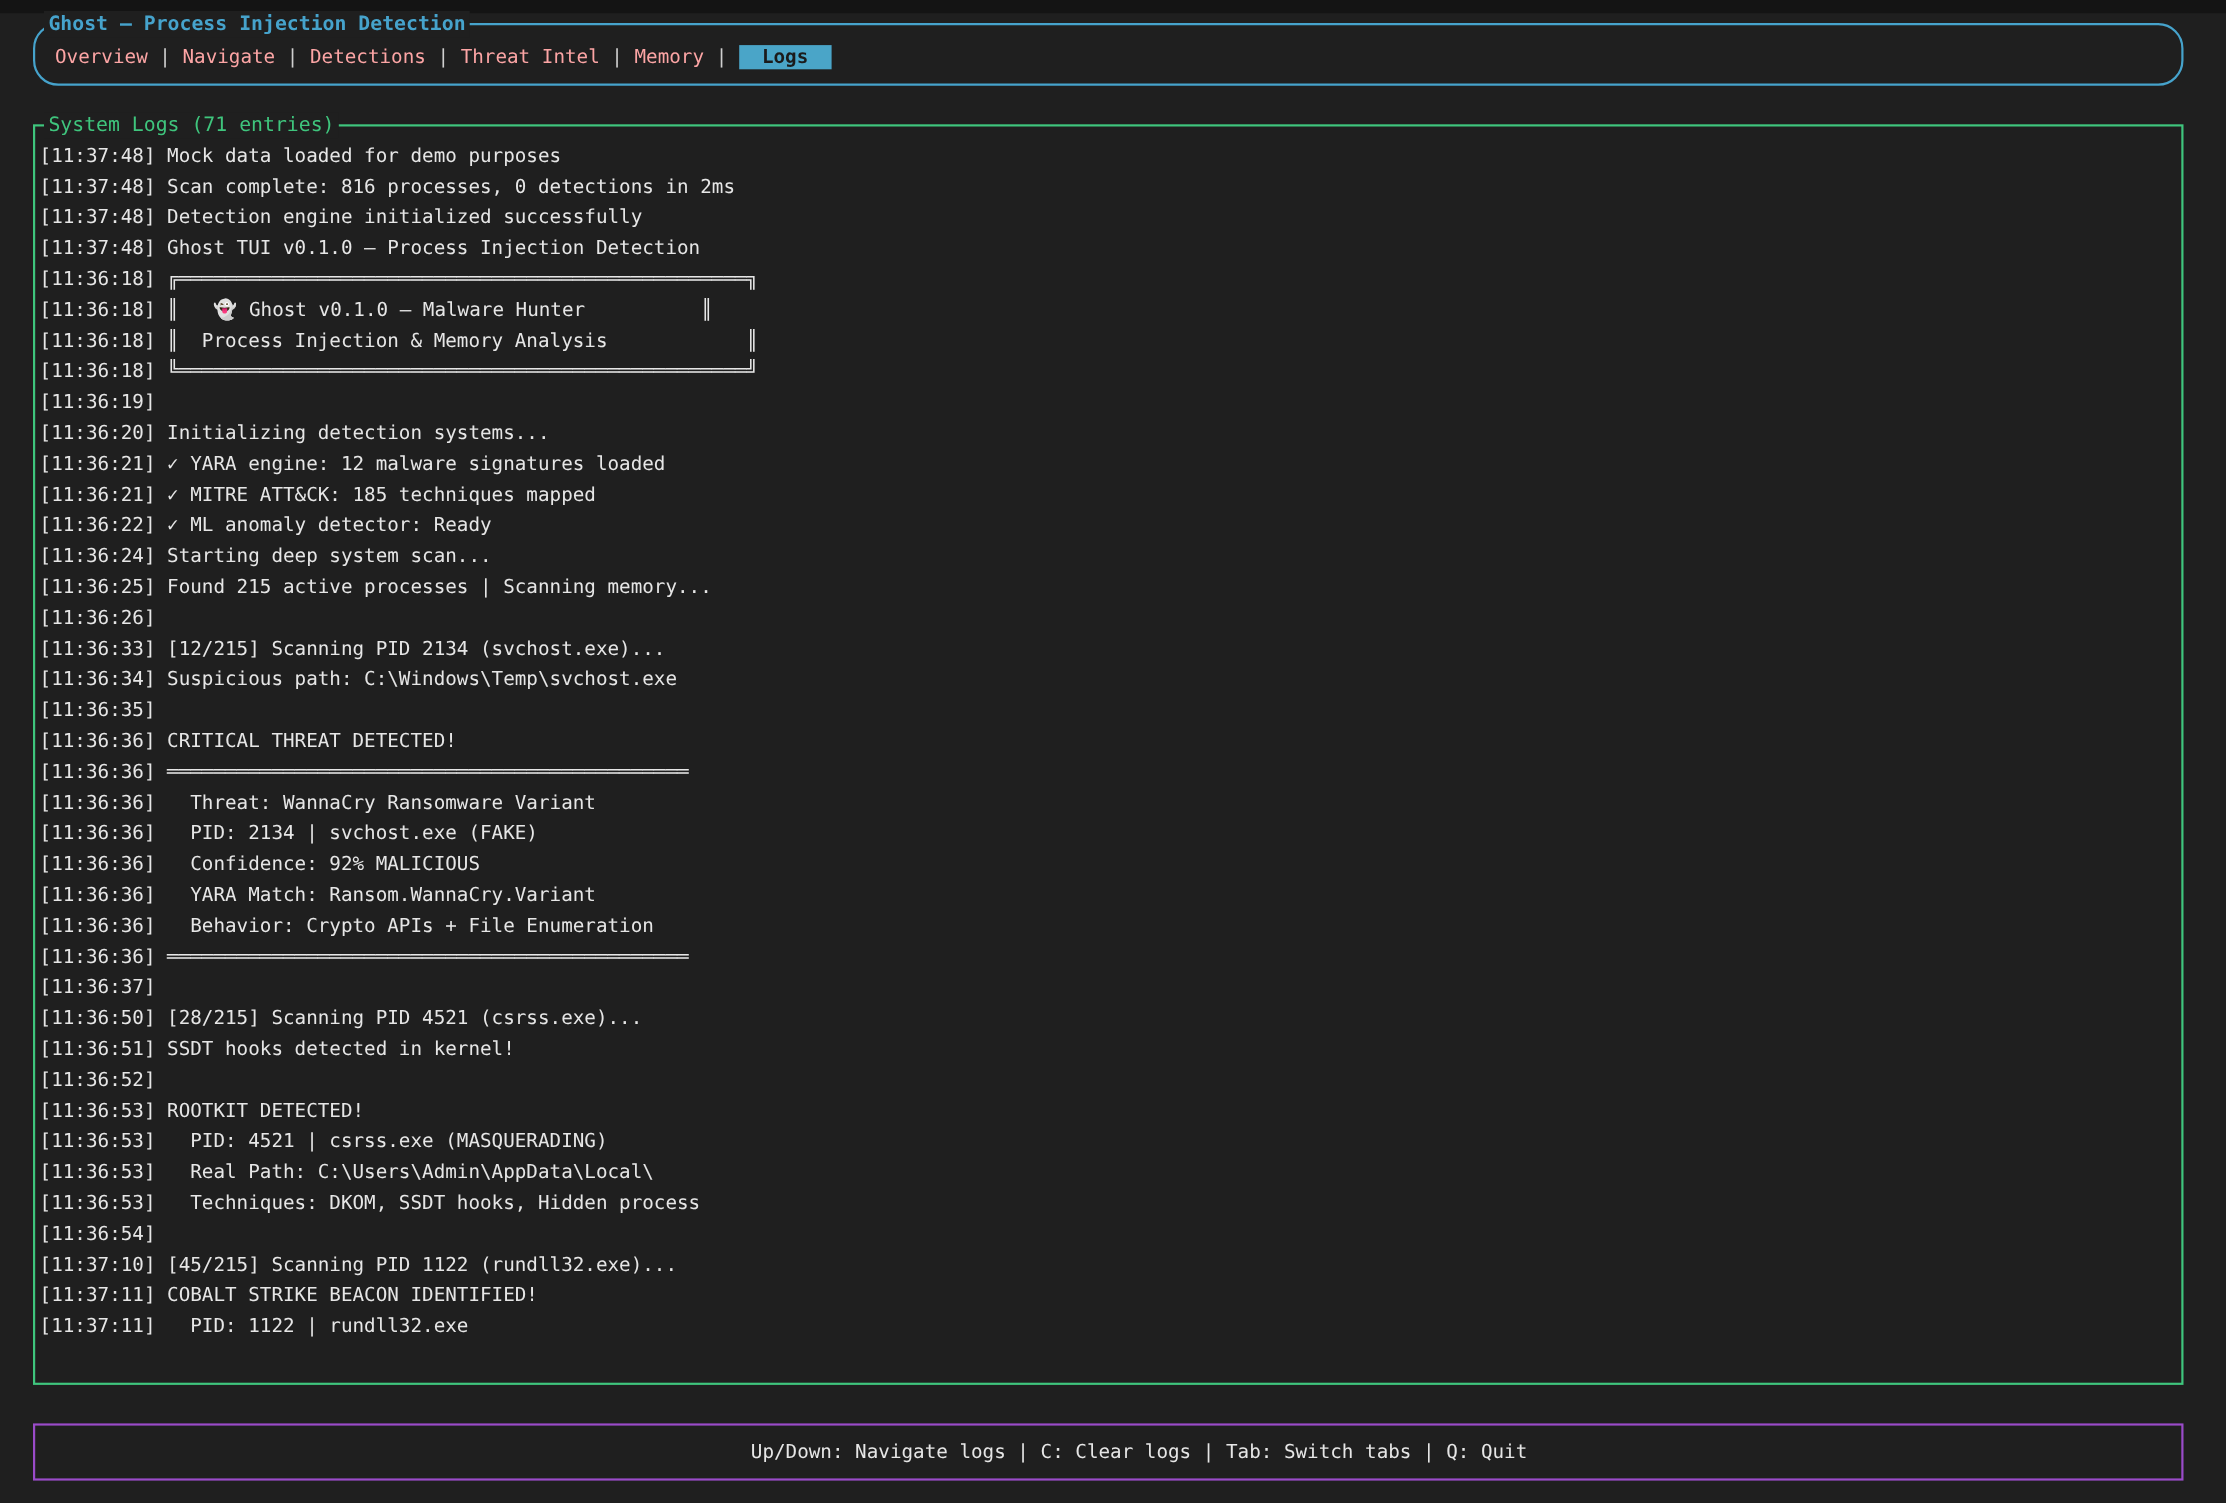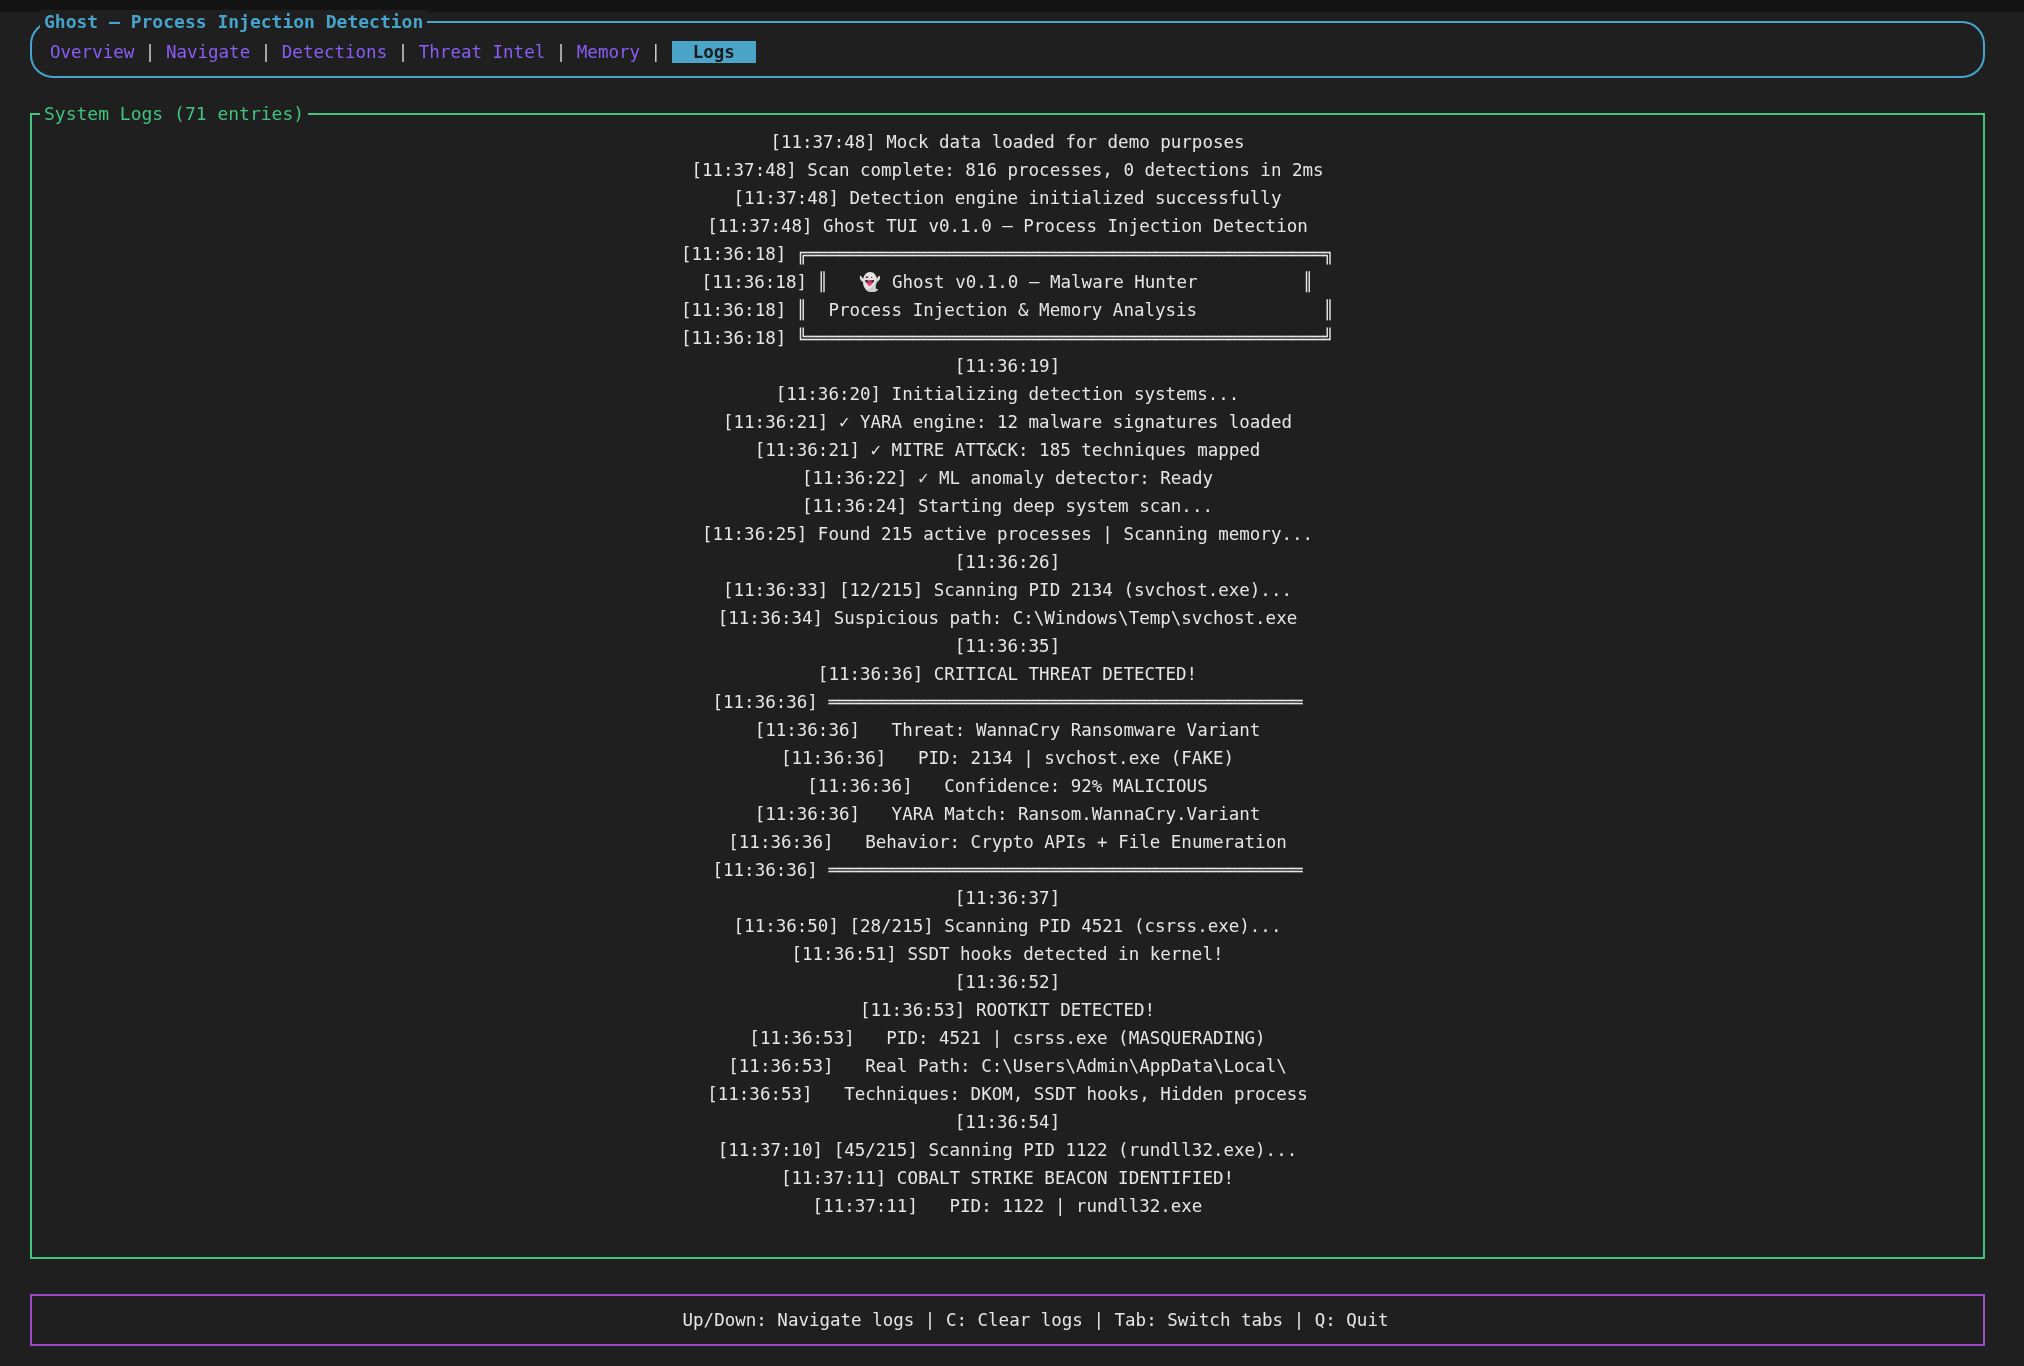--- a/index.html
+++ b/index.html
@@ -26,31 +26,30 @@
     background: #1f1f1f; padding: 0 4px;
     font-size: 18px; line-height: 24px; white-space: pre;
   }
   .cyan-t  { color: #46a3cc; font-weight: bold; }
   .green-t { color: #3fc57d; font-weight: normal; }
 
   .tab-row {
     position: absolute; top: 16px; left: 18px;
     font-size: 17.5px; line-height: 26px; white-space: pre; color: #e2e2e2;
   }
-  .tab { color: #8b5cf6; }
+  .tab { color: #fca5a5; }
   .tab.active {
     background: #4aa5c8; color: #1b1b1b; font-weight: bold;
     padding: 1px 21px;
   }
   .tab-sep { color: #cfcfcf; }
 
   .log-lines {
     position: absolute; top: 13px; left: 4px; right: 4px; bottom: 4px;
     overflow: hidden;
-    text-align: center;
   }
   .log-line {
     white-space: pre; font-size: 17.5px; line-height: 28px; height: 28px;
     color: #e6e6e6;
   }
   .log-line .ts  { color: #e6e6e6; }
   .log-line .msg { color: #e6e6e6; }
 
   .footer-text {
     position: absolute; top: 0; left: 0; width: 100%; height: 48px;

